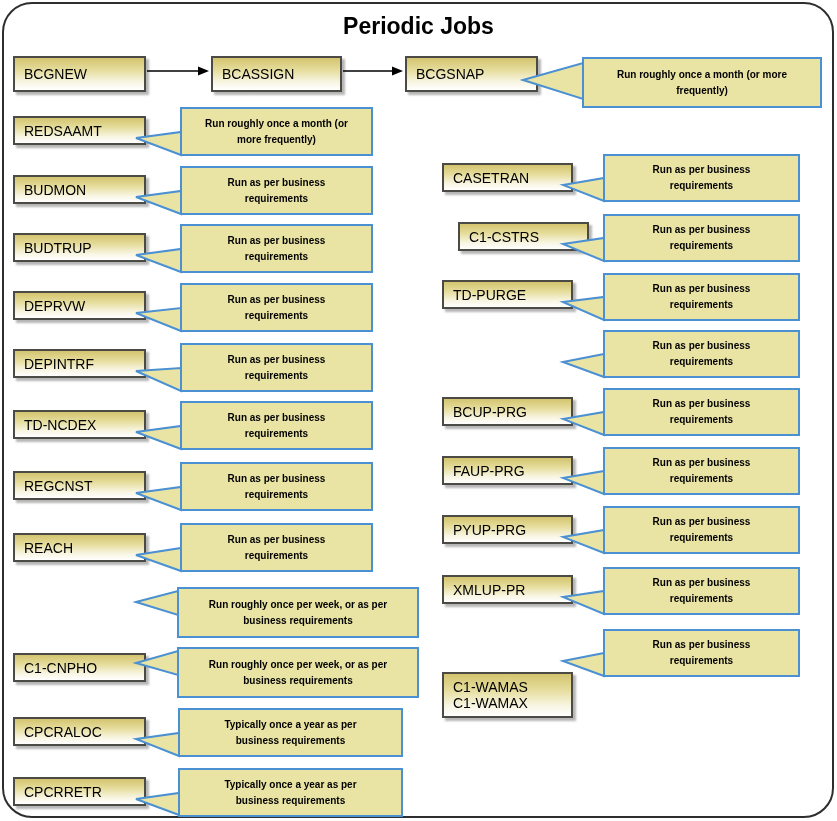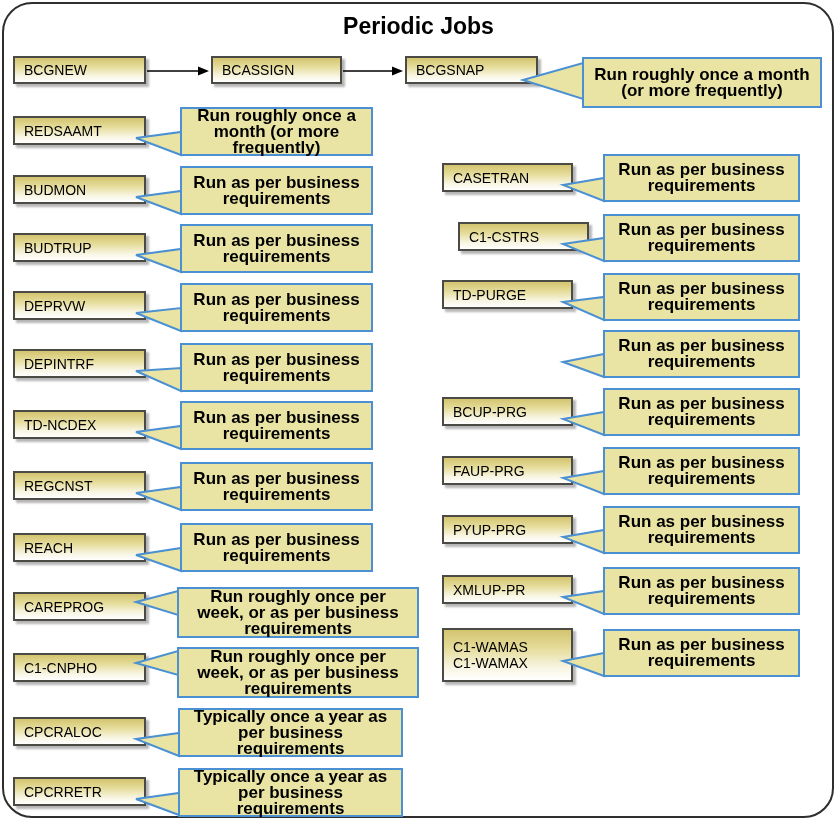--- a/index.html
+++ b/index.html
@@ -20,29 +20,29 @@
     width:133px;height:29px;
     border:2px solid #4c4a44;
     background:linear-gradient(180deg,#d3c46f 0%,#e6dd9d 38%,#f8f5e2 75%,#ffffff 100%);
     box-shadow:3px 3px 2px rgba(110,110,110,0.5);
     display:flex;align-items:center;
   }
   .job .job-label{
     padding-left:9px;font-size:14px;color:#000;white-space:pre-line;line-height:16px;
   }
   .job.w-right{width:131px;text-align:center;}
-  .job.h-tall{height:54px;}
-  .job.h-top{height:28px;}
+  .job.h-tall{height:46px;margin-top:44px;}
+  .job.h-top{height:36px;}
   .callout{
     position:absolute;z-index:3;box-sizing:border-box;
     background:#eae4a4;border:2px solid #4a90d2;
     display:flex;align-items:center;justify-content:center;text-align:center;
   }
   .callout .callout-text{
-    font-size:17px;font-weight:bold;color:#000;line-height:16px;padding:0 6px;
+    font-size:10px;font-weight:bold;color:#000;line-height:16px;padding:0 22px;
   }
   svg.overlay{
     position:absolute;left:0;top:0;z-index:2;pointer-events:none;
   }
   svg.overlay polygon.tail{fill:#eae4a4;stroke:#4a90d2;stroke-width:2;}
   svg.overlay line.flow{stroke:#000;stroke-width:1.6;}
   svg.overlay polygon.head{fill:#000;stroke:none;}
 </style>
 </head>
 <body>
@@ -113,23 +113,20 @@
     <span class="callout-text">Run as per business requirements</span>
   </div>
 
   <div class="job" style="left:13px;top:533px">
     <span class="job-label">REACH</span>
   </div>
   <div class="callout" style="left:180px;top:523px;width:193px;height:49px">
     <span class="callout-text">Run as per business requirements</span>
   </div>
 
-  <div class="job" style="left:13px;top:592px">
-    <span class="job-label">CAREPROG</span>
-  </div>
   <div class="callout" style="left:177px;top:587px;width:242px;height:51px">
     <span class="callout-text">Run roughly once per week, or as per business requirements</span>
   </div>
 
   <div class="job" style="left:13px;top:653px">
     <span class="job-label">C1-CNPHO</span>
   </div>
   <div class="callout" style="left:177px;top:647px;width:242px;height:51px">
     <span class="callout-text">Run roughly once per week, or as per business requirements</span>
   </div>

